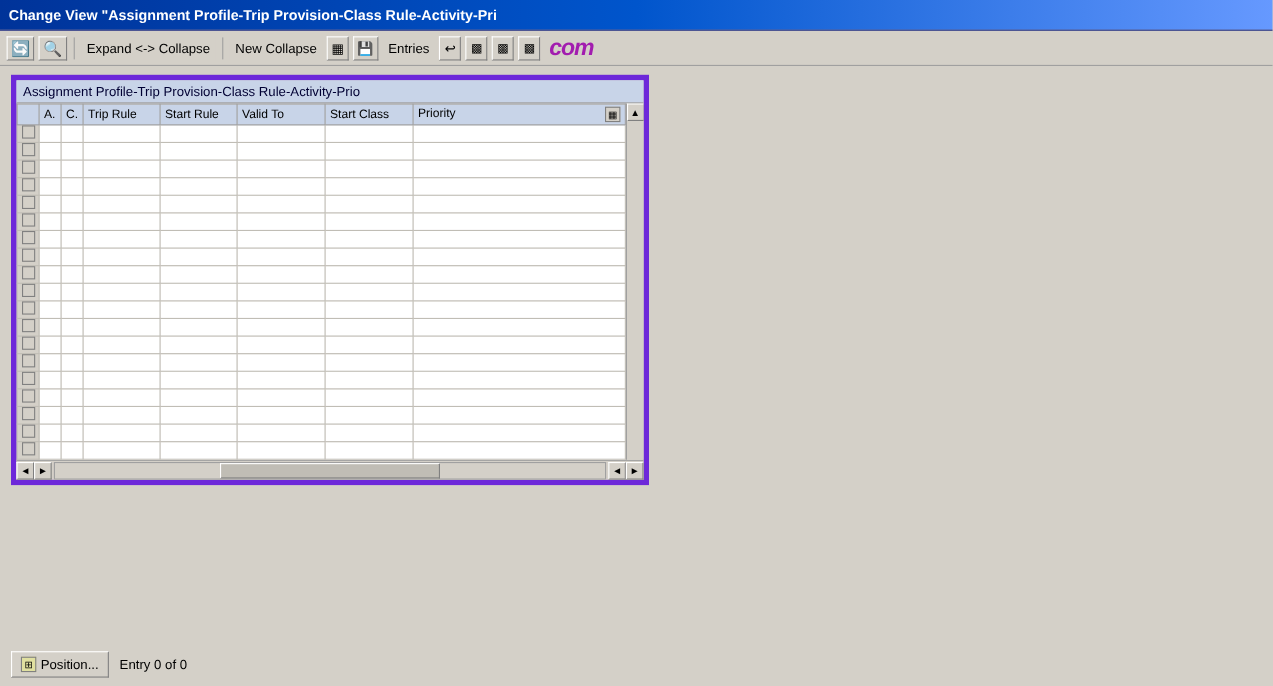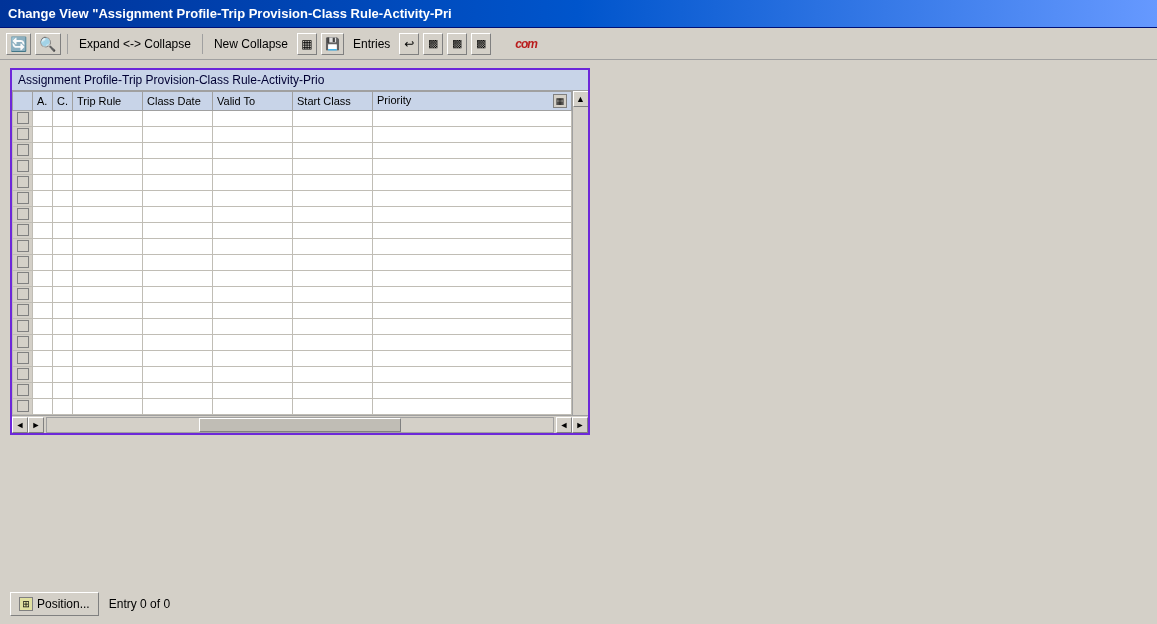--- a/index.html
+++ b/index.html
@@ -103,21 +103,21 @@
       border: 1px solid #808080;
       border-top-color: #606060;
       border-left-color: #606060;
       background-color: #ffffff;
       font-size: 12px;
       padding: 1px 3px;
     }
 
     
     .table-panel {
-      border: 2px solid #6d28d9;
+      border: 5px solid #6d28d9;
       background-color: #d4d0c8;
       width: 580px;
     }
 
     .table-panel-header {
       background-color: #c8d4e8;
       border-bottom: 1px solid #a0a0a0;
       padding: 3px 6px;
       font-size: 12px;
       color: #000033;
@@ -347,21 +347,21 @@
   <button class="toolbar-btn" title="Previous">
     <span style="font-size:11px;">▩</span>
   </button>
   <button class="toolbar-btn" title="Next">
     <span style="font-size:11px;">▩</span>
   </button>
   <button class="toolbar-btn" title="Last">
     <span style="font-size:11px;">▩</span>
   </button>
 
-  <span class="sap-logo" style="margin-left:20px; font-size:12px; color:#b91c1c; font-weight:bold; font-style:italic;">com</span>
+  <span class="sap-logo" style="margin-left:4px; font-size:21px; color:#a21caf; font-weight:bold; font-style:italic;">com</span>
 </div>
 
 <div class="content-area">
 
 
   <div class="table-panel">
     <div class="table-panel-header">Assignment Profile-Trip Provision-Class Rule-Activity-Prio</div>
 
     <div class="table-container">
 
@@ -378,21 +378,21 @@
             <th style="width:20px;">
               <span>A.</span>
             </th>
             <th style="width:20px;">
               <span>C.</span>
             </th>
             <th style="width:70px;">
               <span>Trip Rule</span>
             </th>
             <th style="width:70px;">
-              <span>Class Date</span>
+              <span>Start Rule</span>
             </th>
             <th style="width:80px;margin-left:20px;">
               <span>Valid To</span>
             </th>
             <th style="width:80px;">
               <span>Start Class</span>
             </th>
             <th style="width:auto;">
               <span>Priority</span>
               <span class="col-icon-btn" style="width:14px;height:14px;font-size:9px;float:right;border:1px solid #808080;background:#d4d0c8;">▦</span>

